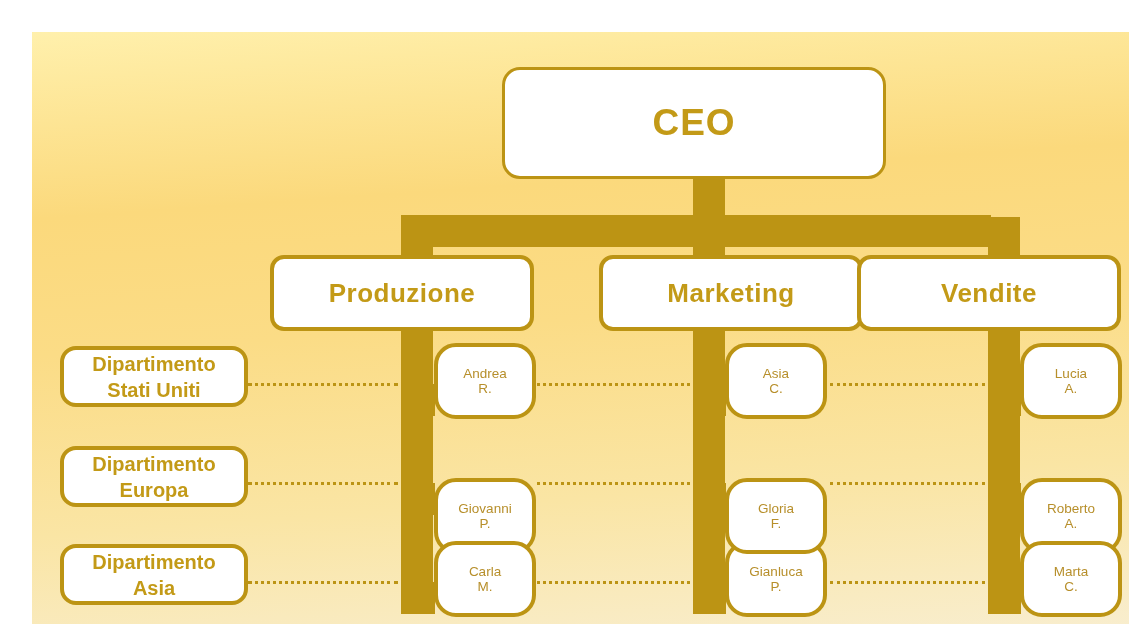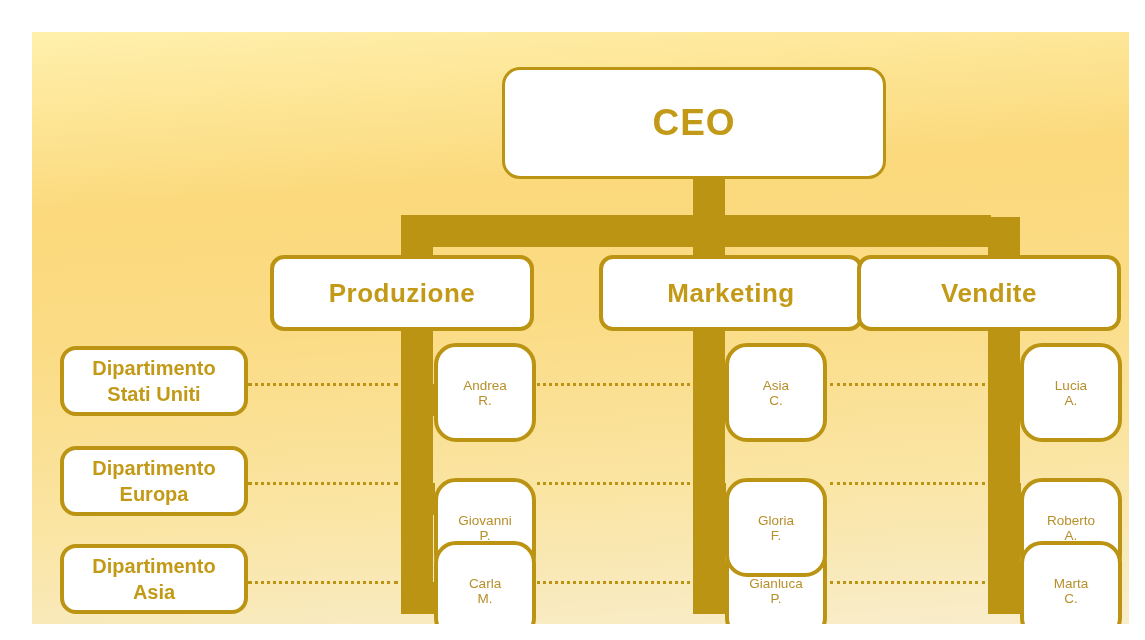--- a/index.html
+++ b/index.html
@@ -43,33 +43,33 @@
   }
   .node.dept{
     top:223px; width:264px; height:76px;
     border-radius:14px; border-width:4px;
     font-size:26px; font-weight:bold; letter-spacing:0.5px;
   }
   .dept-0{ left:238px; }
   .dept-1{ left:531px;margin-left:36px; }
   .dept-2{ left:825px; }
   .node.person{
-    width:102px; height:99px;
+    width:102px; height:76px;
     border-radius:22px; border-width:4px;
     font-size:13.5px; font-weight:normal;
     color: var(--member-text);
   }
   .pcol-0{ left:402px; }
   .pcol-1{ left:693px; }
   .pcol-2{ left:988px; }
   .prow-0{ top:311px; }
   .prow-1{ top:410px;margin-top:36px; }
   .prow-2{ top:509px; }
   .node.region{
-    left:28px; width:188px; height:70px;
+    left:28px; width:188px; height:61px;
     border-radius:16px; border-width:4px;
     font-size:20px; font-weight:bold; line-height:1.3;
     white-space:pre-line;
   }
   .rrow-0{ top:314px; }
   .rrow-1{ top:414px; }
   .rrow-2{ top:512px; }
   .line{ position:absolute; background: var(--gold); }
   .dotline{ position:absolute; height:0; border-top:3px dotted var(--gold); }
 </style>

